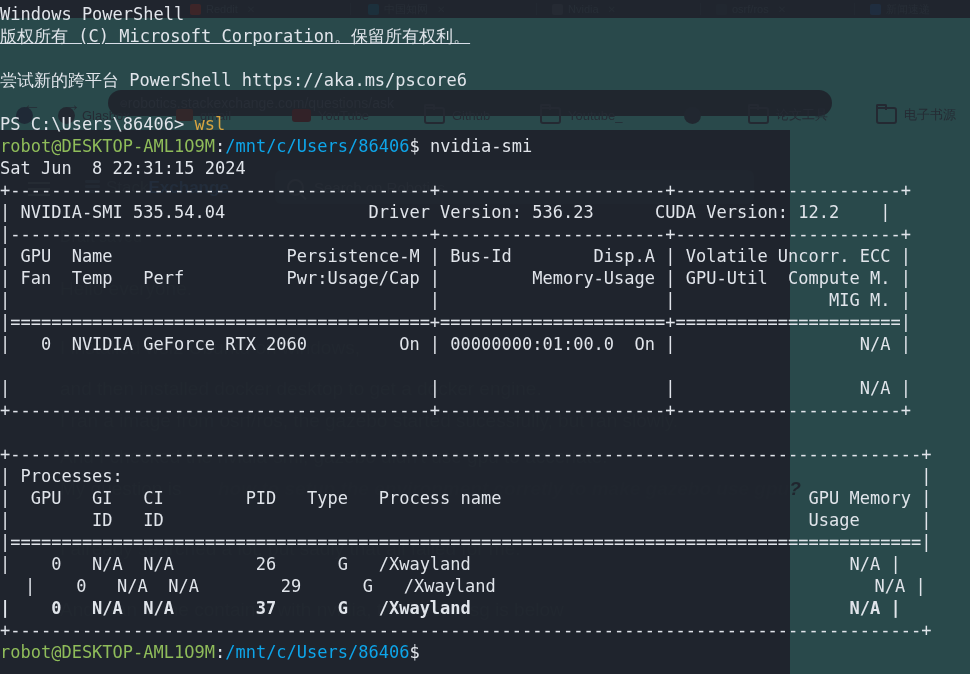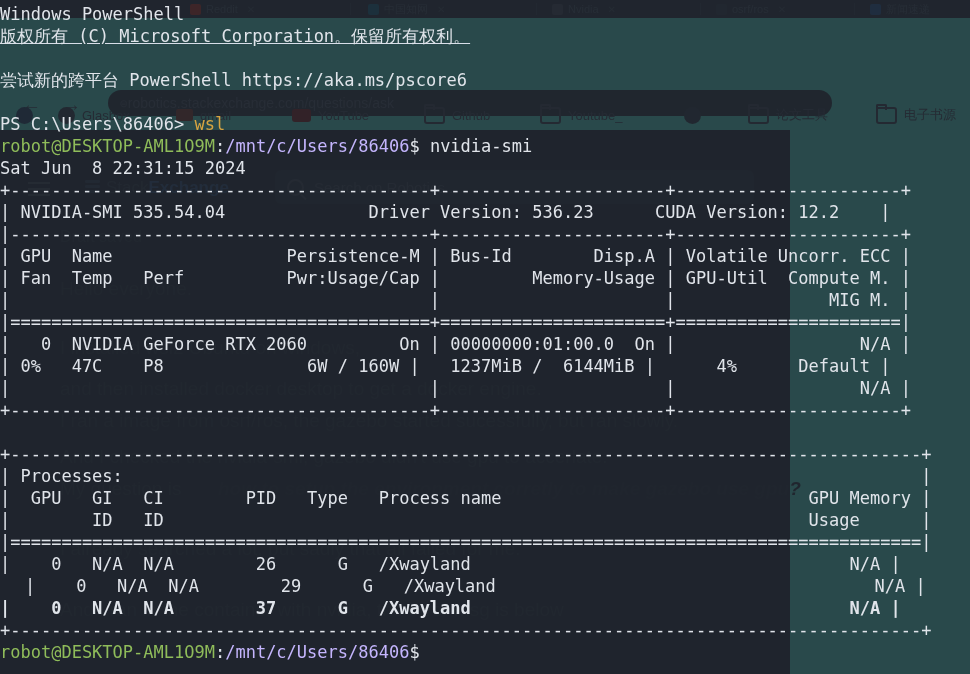--- a/index.html
+++ b/index.html
@@ -50,21 +50,21 @@
   .bodytext{position:absolute;font-family:"Liberation Sans",sans-serif;font-size:19px;color:#39414d;white-space:nowrap;}
   .bodytext.bold{font-weight:700;font-style:italic;color:#333b46;}
 
   
   #terminal{position:absolute;left:0;top:0;width:970px;height:674px;
             background:rgba(28,32,40,0.80);}
   .trow{position:absolute;left:0;width:970px;height:21.6px;line-height:21.6px;
         font-family:"DejaVu Sans Mono","Liberation Mono",monospace;font-size:17px;
         color:#d8dee9;white-space:pre;letter-spacing:0px;}
   .green{color:#8fbc5a;}
-  .blue{color:#c4b5fd;}
+  .blue{color:#0ea5e9;}
   .yellow{color:#d7a441;}
   .plain{color:#e0e4ea;}
 </style>
 </head>
 <body>
 
 <div id="browser">
 
   <div class="bw-tabstrip">
     <div class="bw-tab" style="left:190px;width:140px;">
@@ -188,21 +188,20 @@
     <div class="trow" style="top: 136px;"><span class="green">robot@DESKTOP-AML1O9M</span><span class="plain">:</span><span class="blue">/mnt/c/Users/86406</span><span class="plain">$ nvidia-smi</span></div>
     <div class="trow" style="top: 158px;"><span class="plain">Sat Jun  8 22:31:15 2024</span></div>
     <div class="trow" style="top: 180px;"><span class="plain">+-----------------------------------------+----------------------+----------------------+</span></div>
     <div class="trow" style="top: 202px;"><span class="plain">| NVIDIA-SMI 535.54.04              Driver Version: 536.23      CUDA Version: 12.2    |</span></div>
     <div class="trow" style="top: 224px;"><span class="plain">|-----------------------------------------+----------------------+----------------------+</span></div>
     <div class="trow" style="top: 246px;"><span class="plain">| GPU  Name                 Persistence-M | Bus-Id        Disp.A | Volatile Uncorr. ECC |</span></div>
     <div class="trow" style="top: 268px;"><span class="plain">| Fan  Temp   Perf          Pwr:Usage/Cap |         Memory-Usage | GPU-Util  Compute M. |</span></div>
     <div class="trow" style="top: 290px;"><span class="plain">|                                         |                      |               MIG M. |</span></div>
     <div class="trow" style="top: 312px;"><span class="plain">|=========================================+======================+======================|</span></div>
     <div class="trow" style="top: 334px;"><span class="plain">|   0  NVIDIA GeForce RTX 2060         On | 00000000:01:00.0  On |                  N/A |</span></div>
-    <div class="trow" style="top: 356px;"><span class="plain">| 0%   47C    P8              6W / 160W |   1237MiB /  6144MiB |      4%      Default |</span></div>
     <div class="trow" style="top: 378px;"><span class="plain">|                                         |                      |                  N/A |</span></div>
     <div class="trow" style="top: 400px;"><span class="plain">+-----------------------------------------+----------------------+----------------------+</span></div>
     <div class="trow" style="top: 422px;"><span class="plain"></span></div>
     <div class="trow" style="top: 444px;"><span class="plain">+-----------------------------------------------------------------------------------------+</span></div>
     <div class="trow" style="top: 466px;"><span class="plain">| Processes:                                                                              |</span></div>
     <div class="trow" style="top: 488px;"><span class="plain">|  GPU   GI   CI        PID   Type   Process name                              GPU Memory |</span></div>
     <div class="trow" style="top: 510px;"><span class="plain">|        ID   ID                                                               Usage      |</span></div>
     <div class="trow" style="top: 532px;"><span class="plain">|=========================================================================================|</span></div>
     <div class="trow" style="top: 554px;"><span class="plain">|    0   N/A  N/A        26      G   /Xwayland                                     N/A |</span></div>
     <div class="trow" style="top: 576px; margin-left: 25px;"><span class="plain">|    0   N/A  N/A        29      G   /Xwayland                                     N/A |</span></div>

